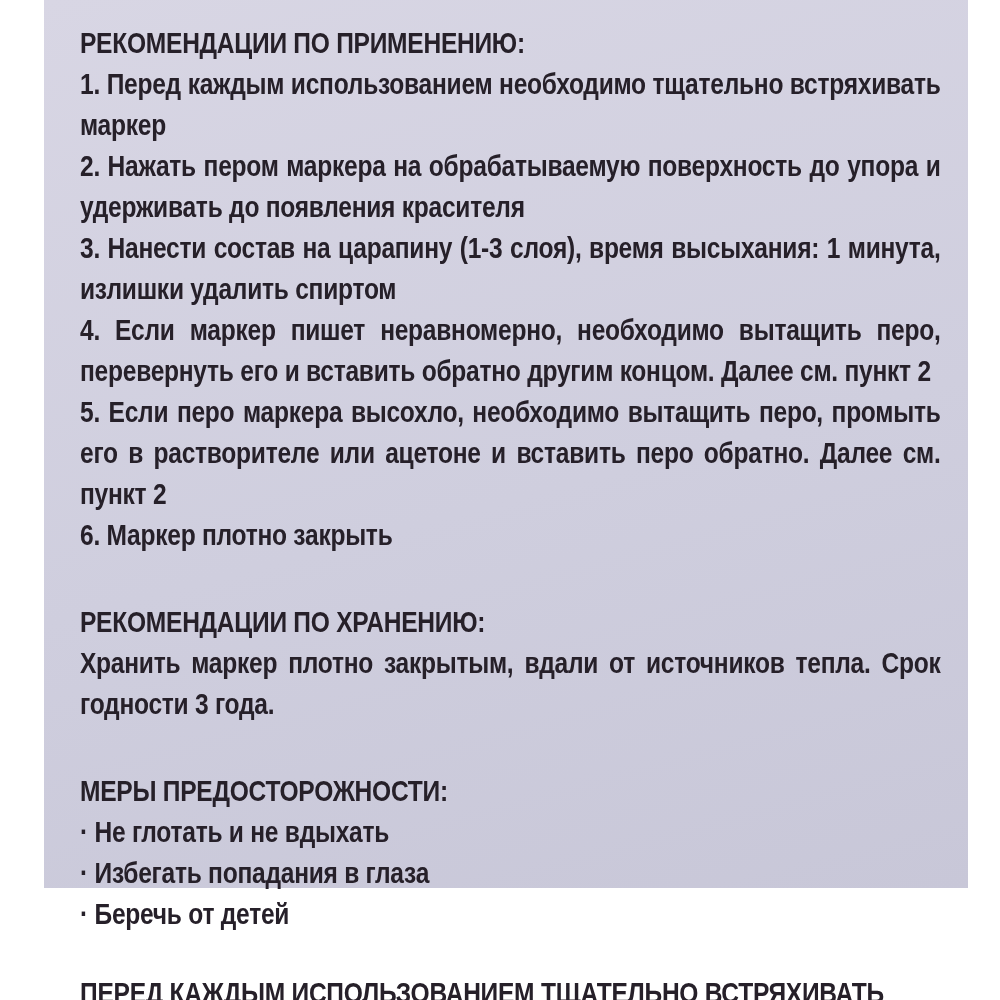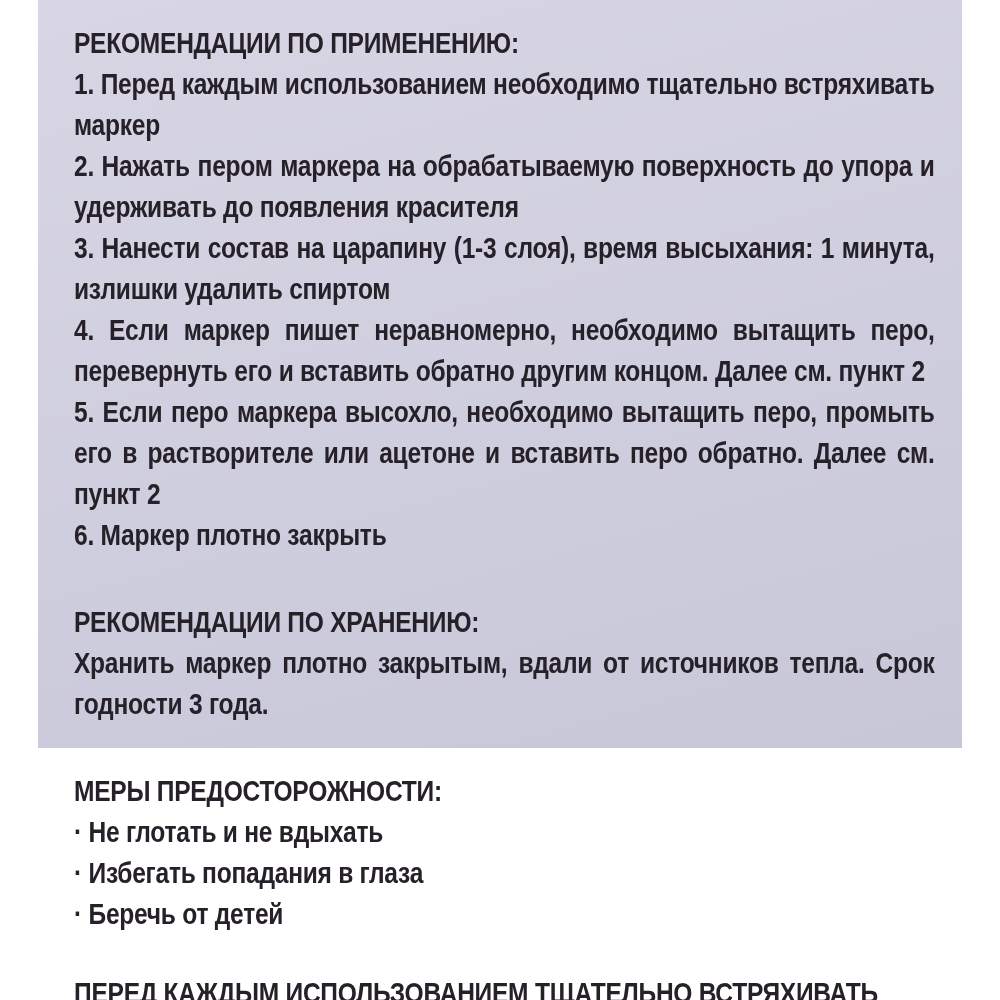--- a/index.html
+++ b/index.html
@@ -13,22 +13,22 @@
   html,body{margin:0;padding:0;}
   body{
     width:1000px;height:1000px;
     background:var(--page-bg);
     overflow:hidden;
     position:relative;
     font-family:"Liberation Sans",sans-serif;
   }
   .label-sheet{
     position:absolute;
-    left:38px;top:0;
-    width:924px;height:748px;
+    left:44px;top:0;
+    width:924px;height:888px;
     background:linear-gradient(165deg,var(--label-bg-top) 0%,var(--label-bg-mid) 55%,var(--label-bg-bottom) 100%);
   }
   .label-content{
     position:absolute;
     top:22px;left:36px;
     width:862px;
     overflow:visible;
   }
   
   .condense{

